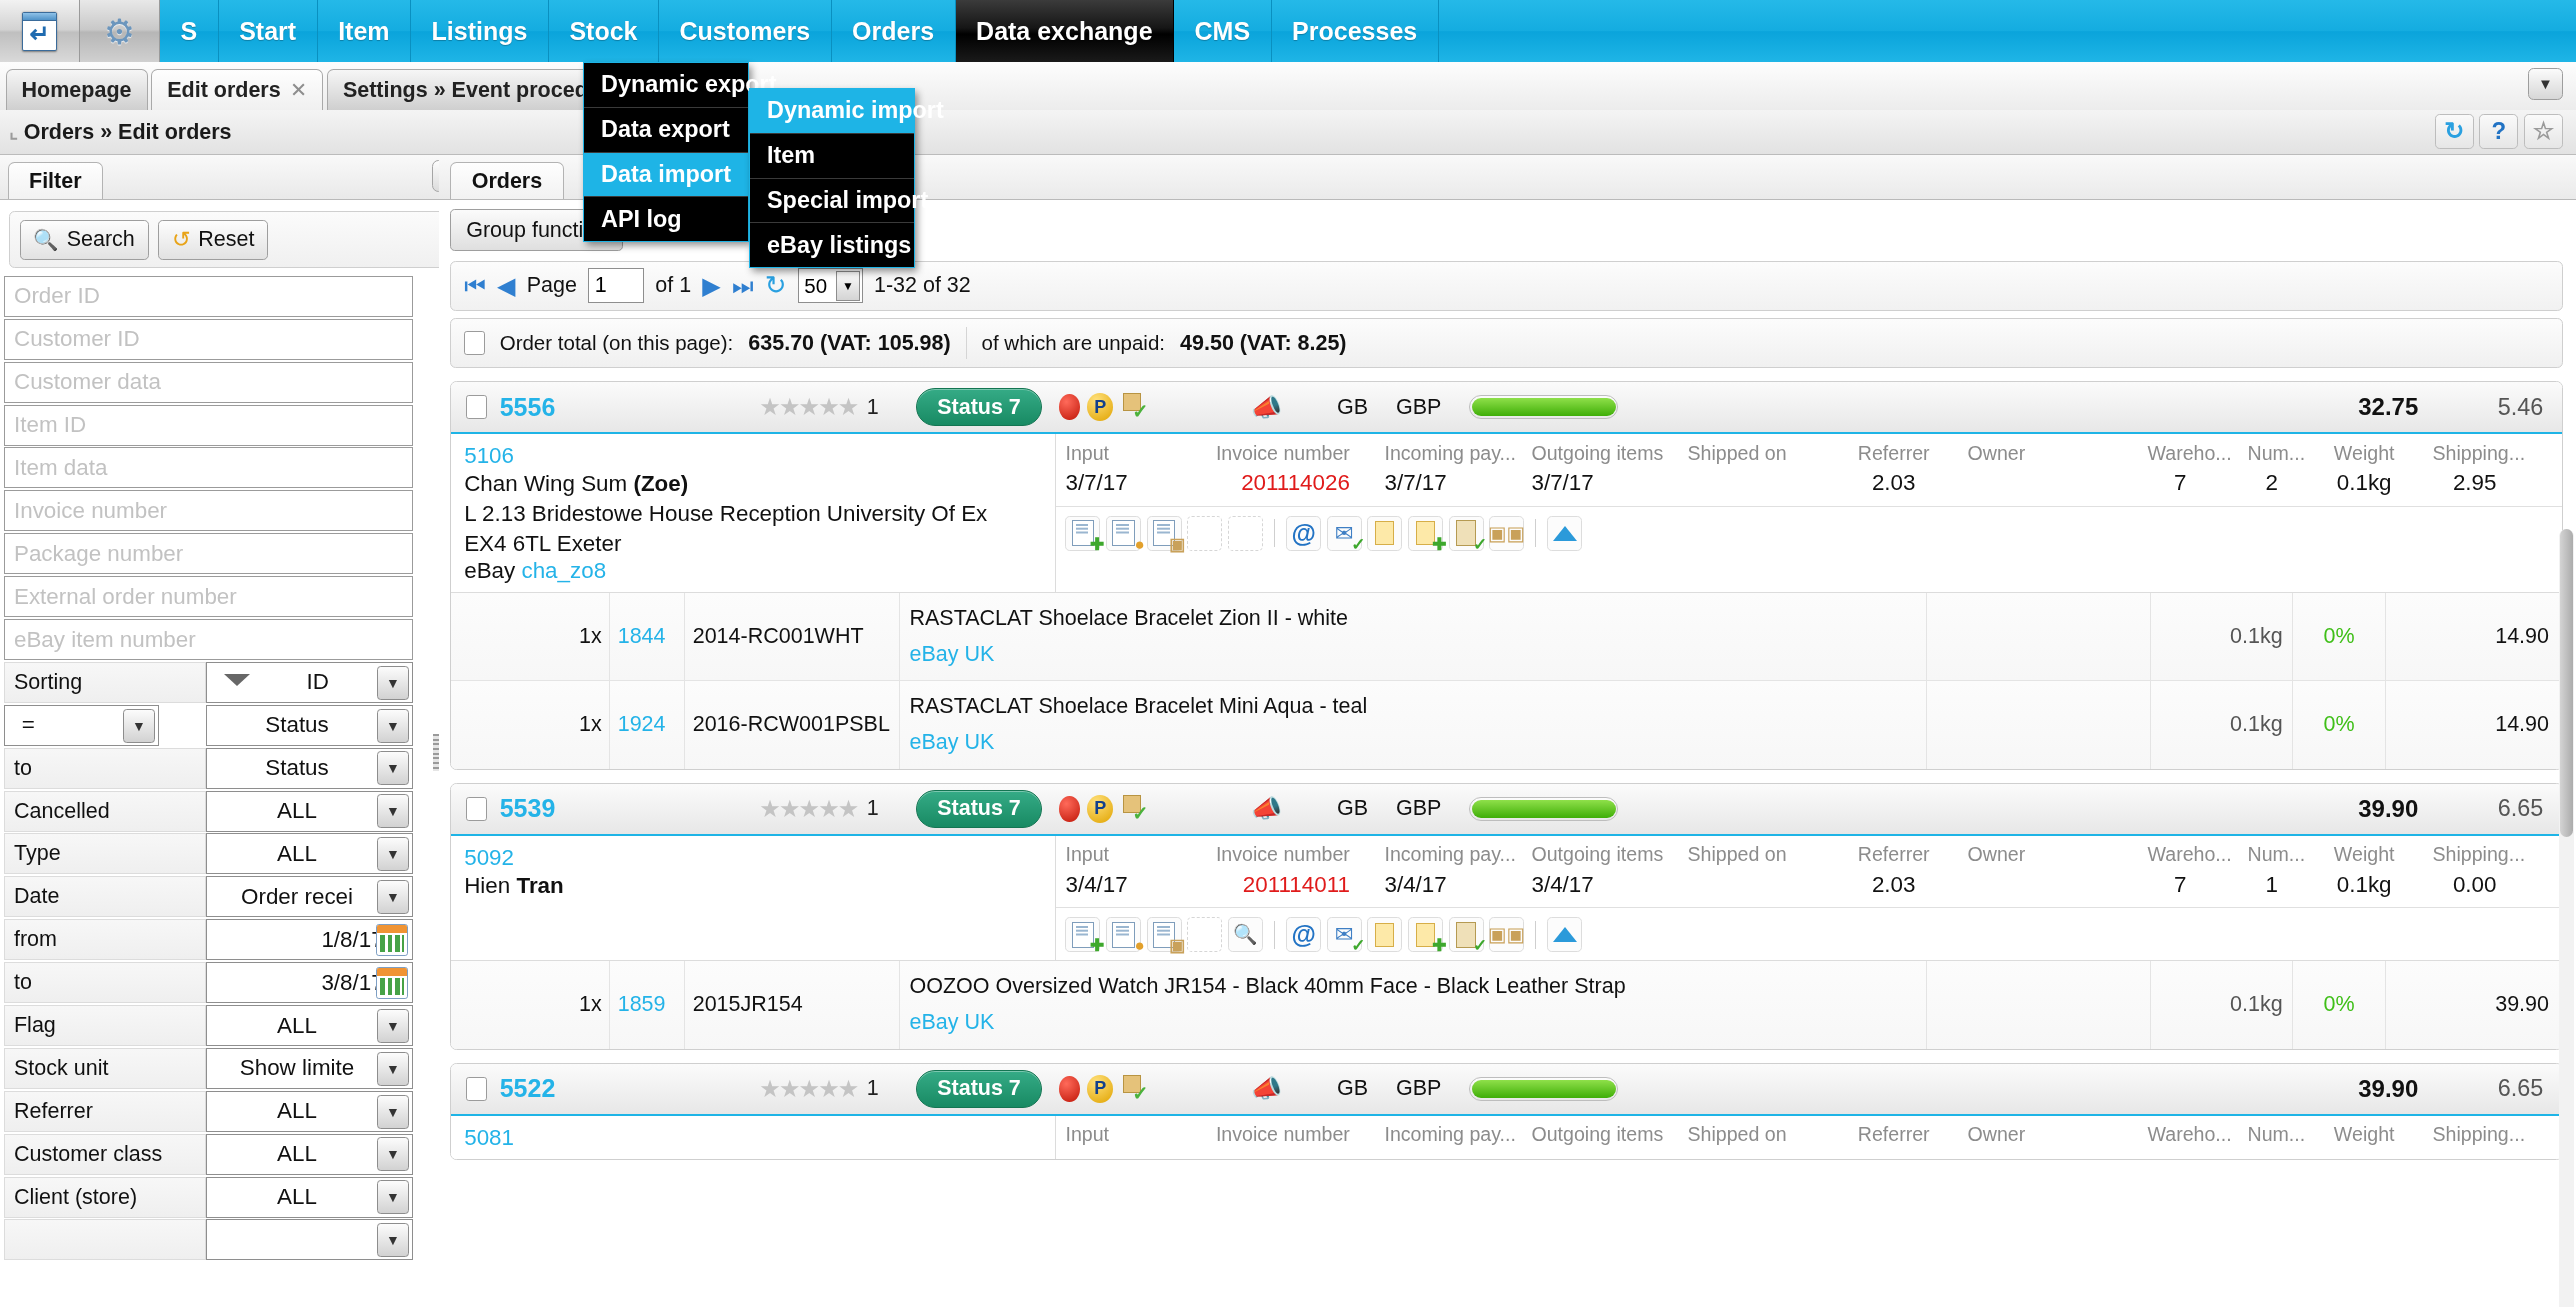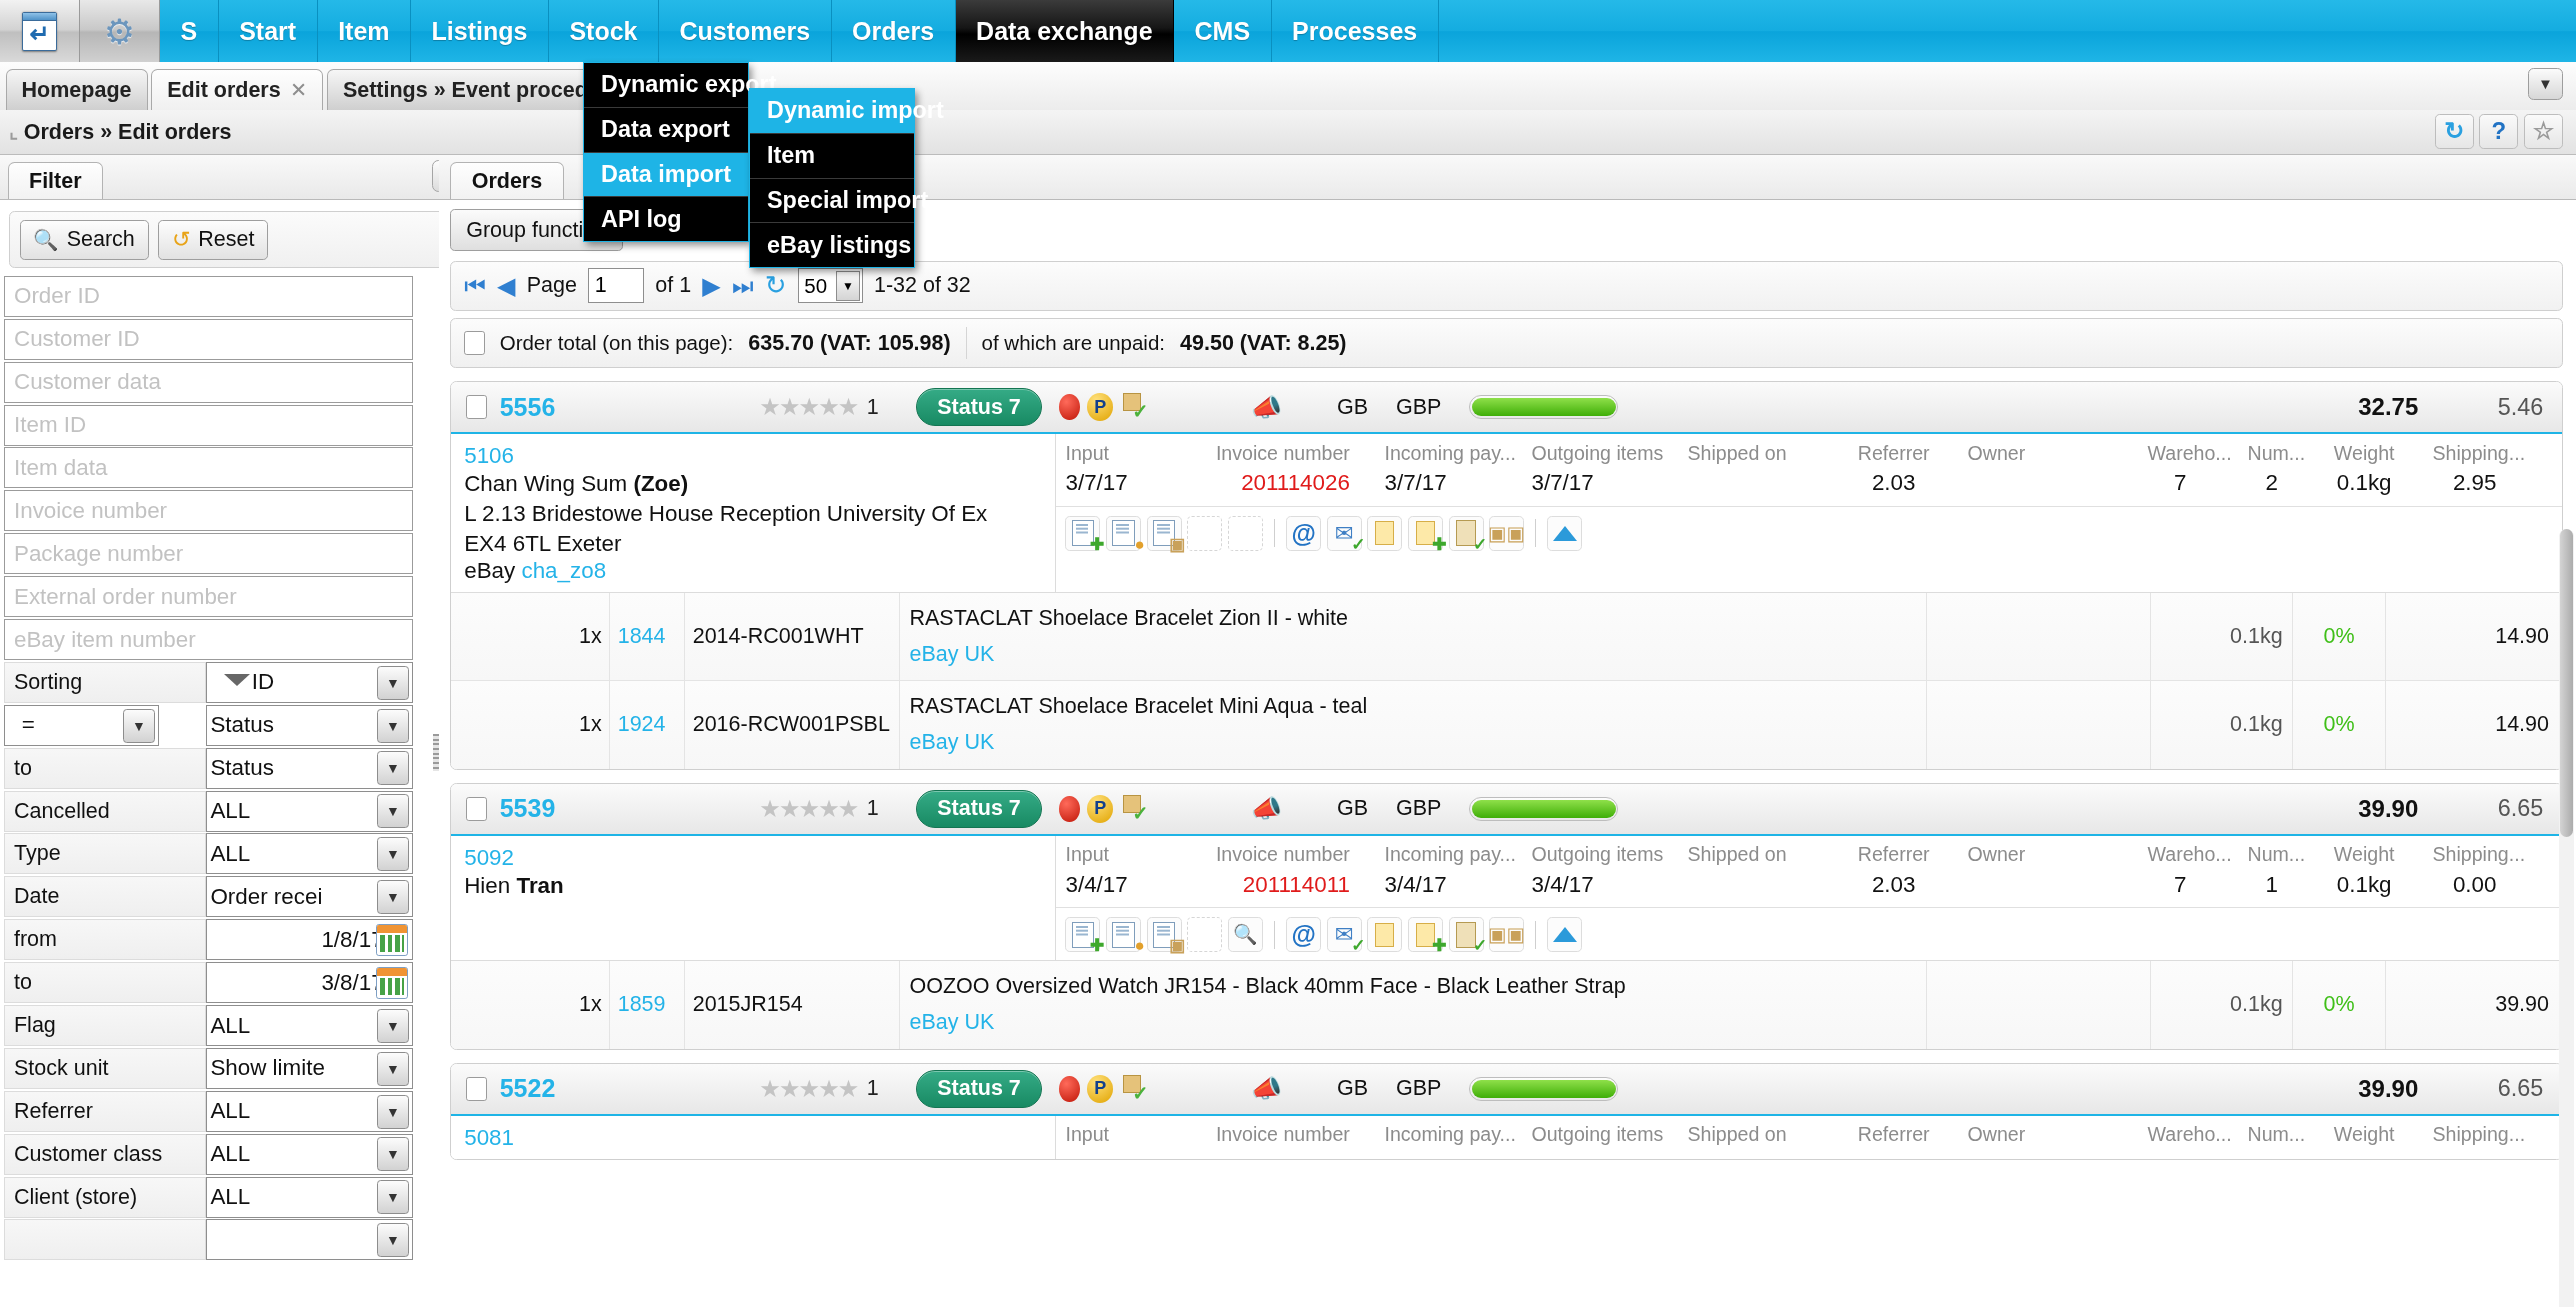--- a/index.html
+++ b/index.html
@@ -125,21 +125,21 @@
   .filter-list { margin: 3.7px 1.9px 0 3.7px; width: 415px; }
   .finput { display:block; width: 409px; height: 41px; margin: 0 0 1.9px 0;
     border: 0.9px solid #9b9b9b; background:#fff; font-size: 22.4px; color:#111;
     padding: 0 9.3px; font-family:"Liberation Sans",sans-serif; }
   .finput::placeholder { color: #c2c2c2; }
 
   .frow { display:flex; align-items:center; height: 41px; margin-bottom: 1.9px; }
   .flabel { width: 202px; height: 41px; display:flex; align-items:center; padding-left: 9.3px;
     font-size: 21.5px; color:#111; background: linear-gradient(180deg,#f7f7f7,#efefef);
     border:0.9px solid #dcdcdc; }
-  .fsel { width: 207px; height: 41px; display:flex; align-items:center; 
+  .fsel { width: 207px; height: 41px; display:flex; align-items:center; justify-content:center;
     position:relative; background:#fff; border:0.9px solid #8e8e8e; font-size:22.4px; color:#111;
     cursor:pointer; overflow:hidden; }
   .fsel .txt { padding: 0 28px 0 3.7px; white-space:nowrap; overflow:hidden; }
   .fsel .cap { position:absolute; right: 2.8px; top: 2.8px; width: 32px; height: 34px;
     background: linear-gradient(180deg,#fcfcfc,#d2d2d2); border:0.9px solid #8d8d8d; border-radius:3.7px;
     display:flex; align-items:center; justify-content:center; font-size:14px; color:#333;}
   .fsel.op { width: 155px; justify-content:flex-start; }
   .fsel.op .txt { padding-left: 17px; }
   .fsel .sortmark { position:absolute; left: 17px; top:11.2px; width:0;height:0;
     border-left: 13px solid transparent; border-right:13px solid transparent; border-top: 12px solid #676767; }

